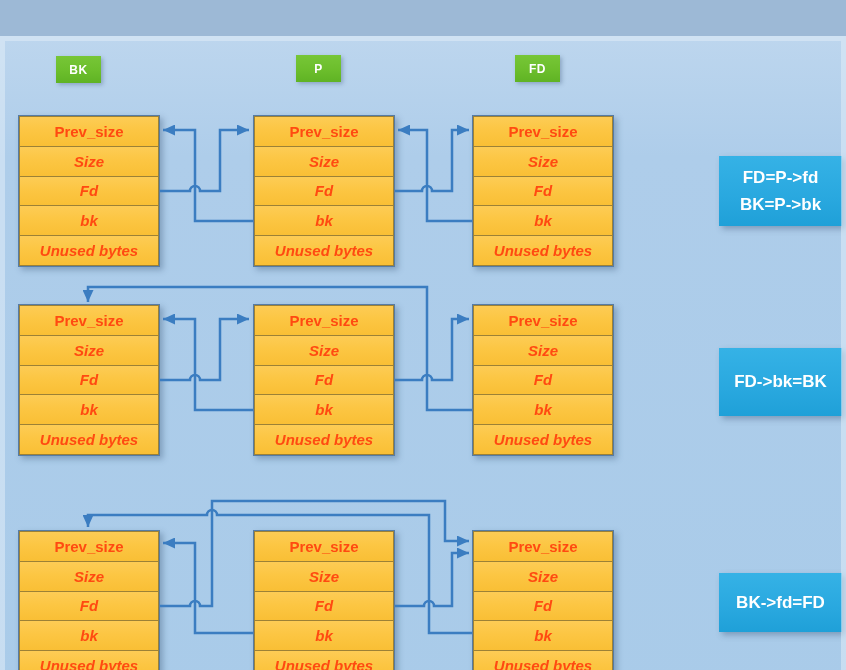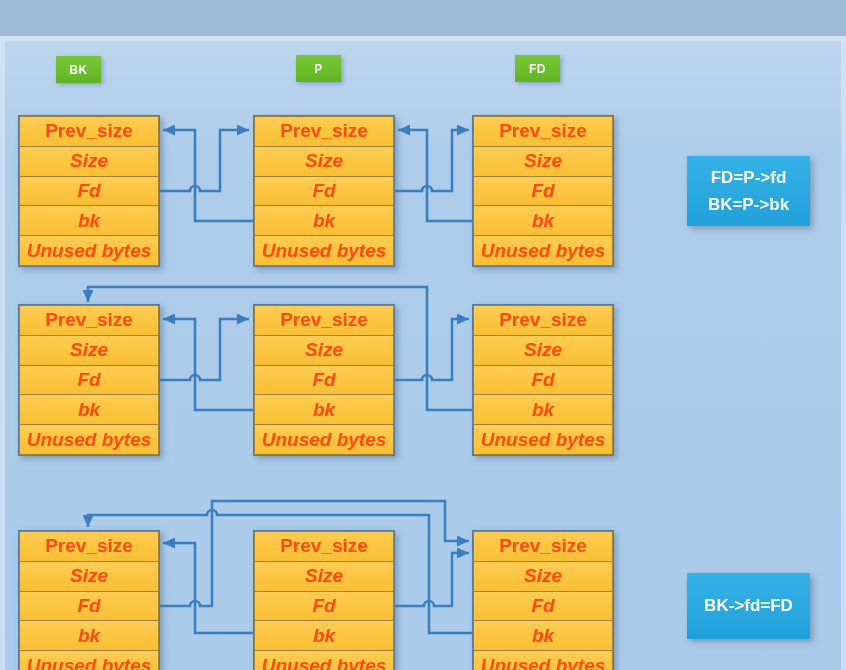--- a/index.html
+++ b/index.html
@@ -25,26 +25,26 @@
   
   .chunk{
     position:absolute;width:142px;height:152px;display:flex;flex-direction:column;
     border:1px solid #567ca6;box-sizing:border-box;
     box-shadow:3px 3px 6px rgba(59,86,119,0.38);
   }
   .cell{
     flex:1;display:flex;align-items:center;justify-content:center;
     background:linear-gradient(180deg,#fdcc55 0%,var(--chunk-fill,#fcc643) 45%,#f9bf35 100%);
     border:1px solid #9c8136;box-sizing:border-box;
-    color:var(--chunk-text,#ff4a11);font-weight:700;font-size:19px;
+    color:var(--chunk-text,#ff4a11);font-weight:700;font-size:15px;
   }
   .cell + .cell{margin-top:-1px;font-style:italic;}
   
   .opbox{
-    position:absolute;left:687px;width:123px;display:flex;flex-direction:column;
+    position:absolute;left:719px;width:123px;display:flex;flex-direction:column;
     align-items:center;justify-content:center;gap:1px;
     background:linear-gradient(180deg,#35b2e6 0%,var(--operation-box-blue,#29a8df) 60%,#1fa0d8 100%);
     color:#fff;font-weight:700;font-size:17px;line-height:1.5;
     box-shadow:3px 3px 6px rgba(59,86,119,0.42);
   }
   svg.wires{position:absolute;inset:0;pointer-events:none;}
   svg.wires path.arrow{stroke:var(--arrow-blue,#3b7dc1);stroke-width:2.5;fill:none;}
   #arrowhead path{fill:var(--arrow-blue,#3b7dc1);}
 </style>
 </head>
@@ -125,21 +125,24 @@
     <div class="cell">Size</div>
     <div class="cell">Fd</div>
     <div class="cell">bk</div>
     <div class="cell">Unused bytes</div>
   </div>
 
   <div class="opbox" style="top:120px;height:70px">
     <div>FD=P-&gt;fd</div>
     <div>BK=P-&gt;bk</div>
   </div>
-  <div class="opbox" style="top:537px;height:66px">
+  <div class="opbox" style="top:312px;height:68px">
+    <div>FD-&gt;bk=BK</div>
+  </div>
+  <div class="opbox" style="top:537px;height:59px">
     <div>BK-&gt;fd=FD</div>
   </div>
 
   <svg class="wires" width="846" height="670" viewBox="0 0 846 670">
     <defs>
       <marker id="arrowhead" markerUnits="userSpaceOnUse" markerWidth="13" markerHeight="11" refX="12" refY="5.5" orient="auto">
         <path d="M0,0 L12,5.5 L0,11 Z"></path>
       </marker>
     </defs>
 

